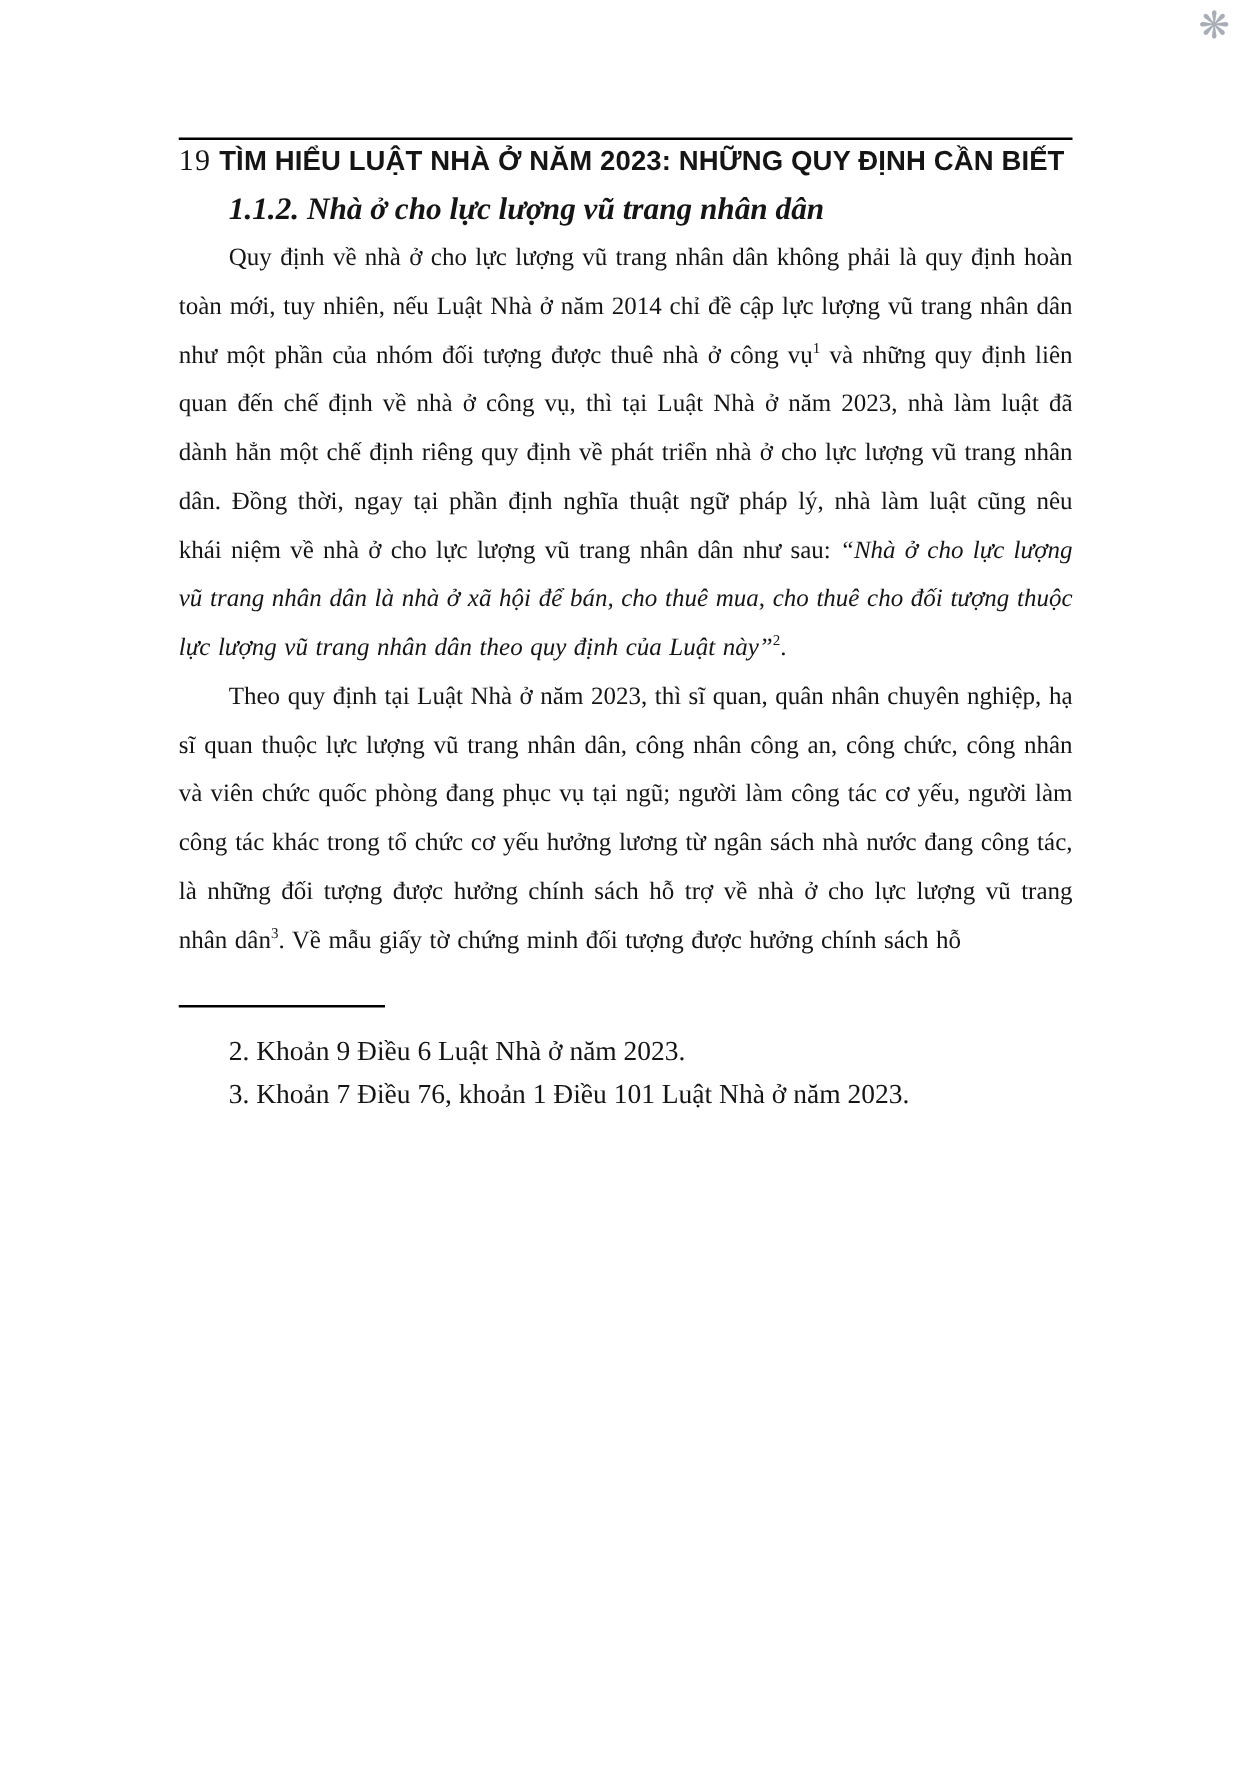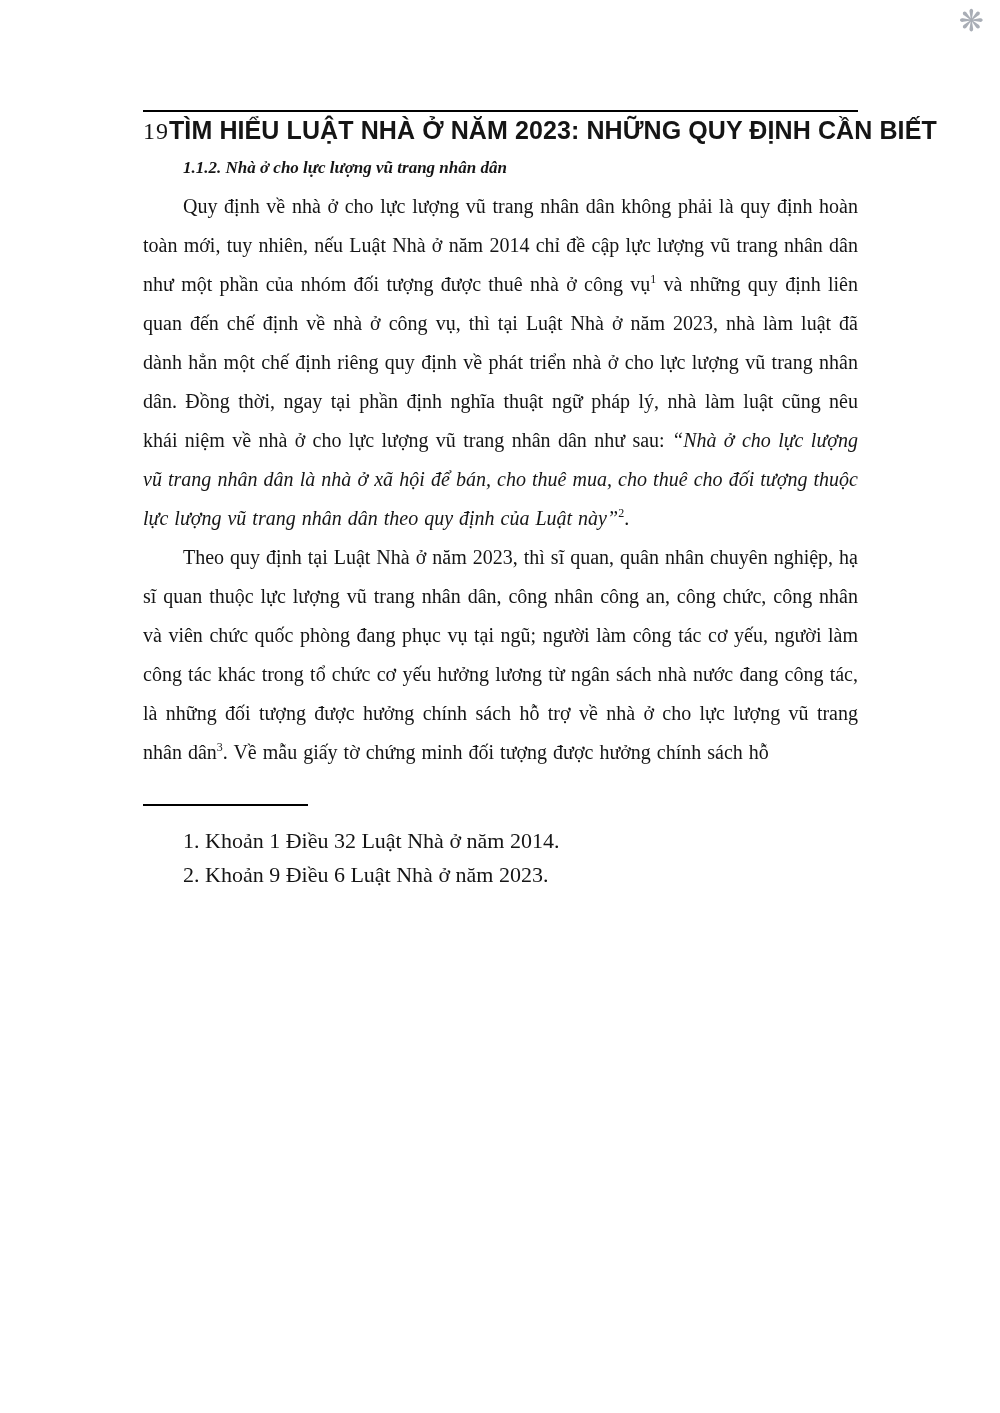--- a/index.html
+++ b/index.html
@@ -36,23 +36,24 @@
     top: 76px;
     display: flex;
     align-items: baseline;
   }
   .page-number {
     font-size: 24px;
     letter-spacing: 1px;
   }
   .header-title {
     flex: 1;
+    text-align: center;
     font-family: "Liberation Sans", sans-serif;
     font-weight: 700;
-    font-size: 25px;
+    font-size: 22px;
     letter-spacing: 0.1px;
     white-space: nowrap;
     margin-top: 40px;
   }
   .header-rule {
     position: absolute;
     left: 143px;
     width: 715px;
     top: 110px;
     height: 0;
@@ -62,21 +63,21 @@
   }
   .page-body {
     position: absolute;
     left: 143px;
     width: 715px;
     top: 148px;
   }
   .section-heading {
     margin: 0;
     text-indent: 40px;
-    font-size: 17px;
+    font-size: 25px;
     font-weight: 700;
     font-style: italic;
     line-height: 39px;
     white-space: nowrap;
   }
   p.para {
     margin: 0;
     font-size: 20px;
     line-height: 39px;
     text-align: justify;
@@ -123,18 +124,18 @@
 
     <h3 class="section-heading">1.1.2. Nhà ở cho lực lượng vũ trang nhân dân</h3>
 
     <p class="para"><span>Quy định về nhà ở cho lực lượng vũ trang nhân dân không phải là quy định hoàn toàn mới, tuy nhiên, nếu Luật Nhà ở năm 2014 chỉ đề cập lực lượng vũ trang nhân dân như một phần của nhóm đối tượng được thuê nhà ở công vụ</span><sup>1</sup><span> và những quy định liên quan đến chế định về nhà ở công vụ, thì tại Luật Nhà ở năm 2023, nhà làm luật đã dành hẳn một chế định riêng quy định về phát triển nhà ở cho lực lượng vũ trang nhân dân. Đồng thời, ngay tại phần định nghĩa thuật ngữ pháp lý, nhà làm luật cũng nêu khái niệm về nhà ở cho lực lượng vũ trang nhân dân như sau: </span><span class="it">“Nhà ở cho lực lượng vũ trang nhân dân là nhà ở xã hội để bán, cho thuê mua, cho thuê cho đối tượng thuộc lực lượng vũ trang nhân dân theo quy định của Luật này”</span><sup>2</sup><span>.</span></p>
 
     <p class="para"><span>Theo quy định tại Luật Nhà ở năm 2023, thì sĩ quan, quân nhân chuyên nghiệp, hạ sĩ quan thuộc lực lượng vũ trang nhân dân, công nhân công an, công chức, công nhân và viên chức quốc phòng đang phục vụ tại ngũ; người làm công tác cơ yếu, người làm công tác khác trong tổ chức cơ yếu hưởng lương từ ngân sách nhà nước đang công tác, là những đối tượng được hưởng chính sách hỗ trợ về nhà ở cho lực lượng vũ trang nhân dân</span><sup>3</sup><span>. Về mẫu giấy tờ chứng minh đối tượng được hưởng chính sách hỗ</span></p>
 
     <div class="footnote-rule"></div>
 
     <div class="footnotes">
-      <p>1. Khoản 1 Điều 32 Luật Nhà ở năm 2014.</p>
       <p>2. Khoản 9 Điều 6 Luật Nhà ở năm 2023.</p>
+      <p>3. Khoản 7 Điều 76, khoản 1 Điều 101 Luật Nhà ở năm 2023.</p>
     </div>
 
   </main>
 </div>
 
 </body></html>

